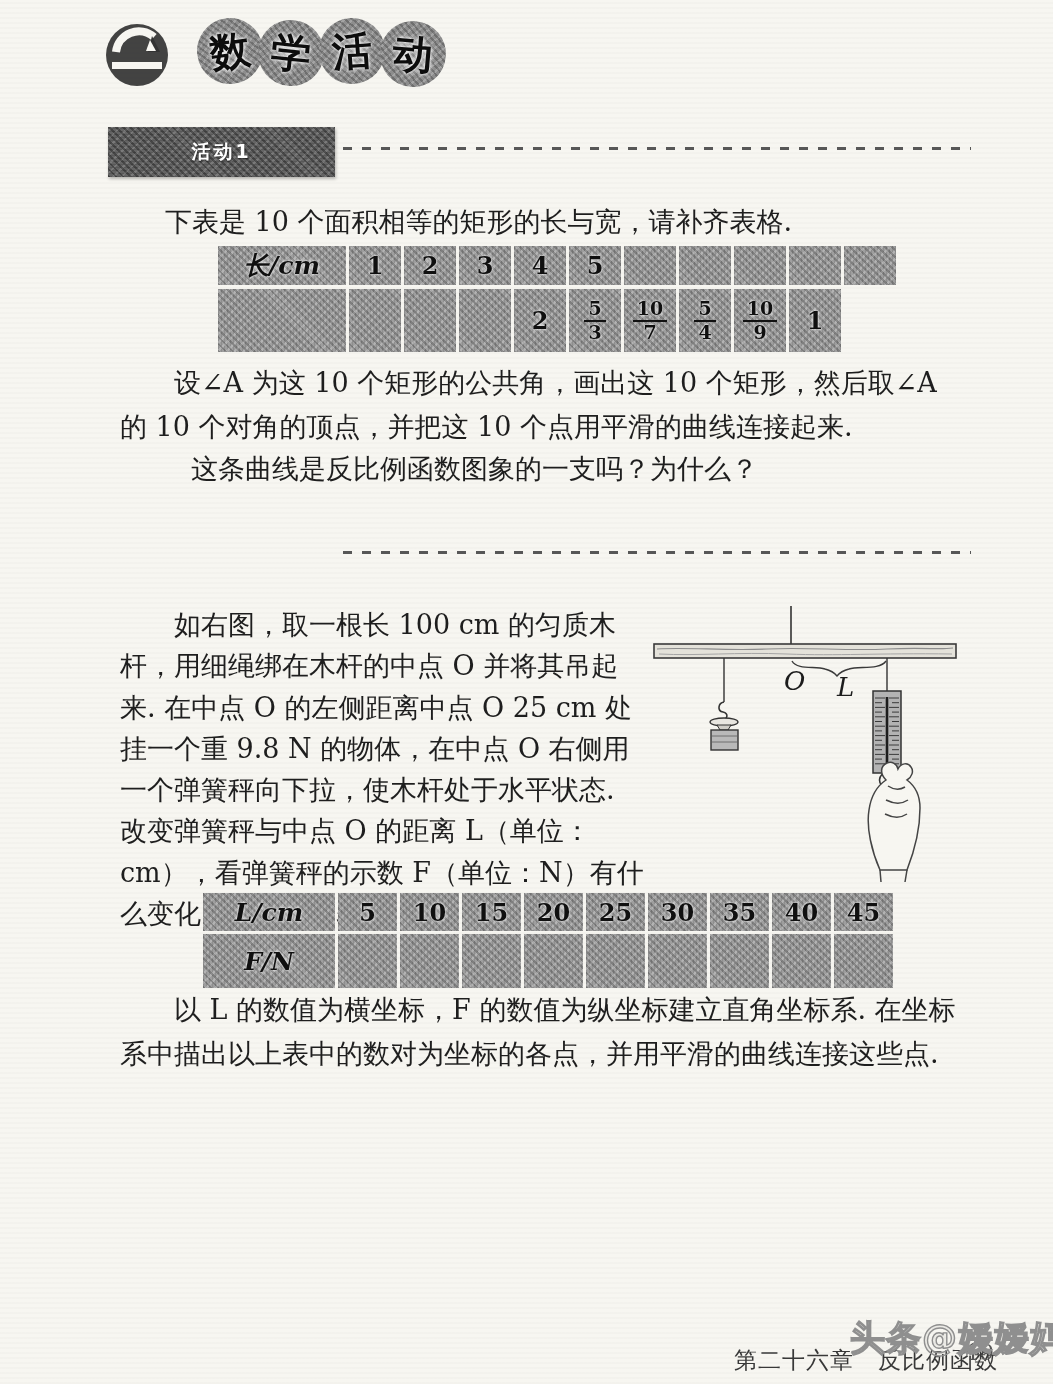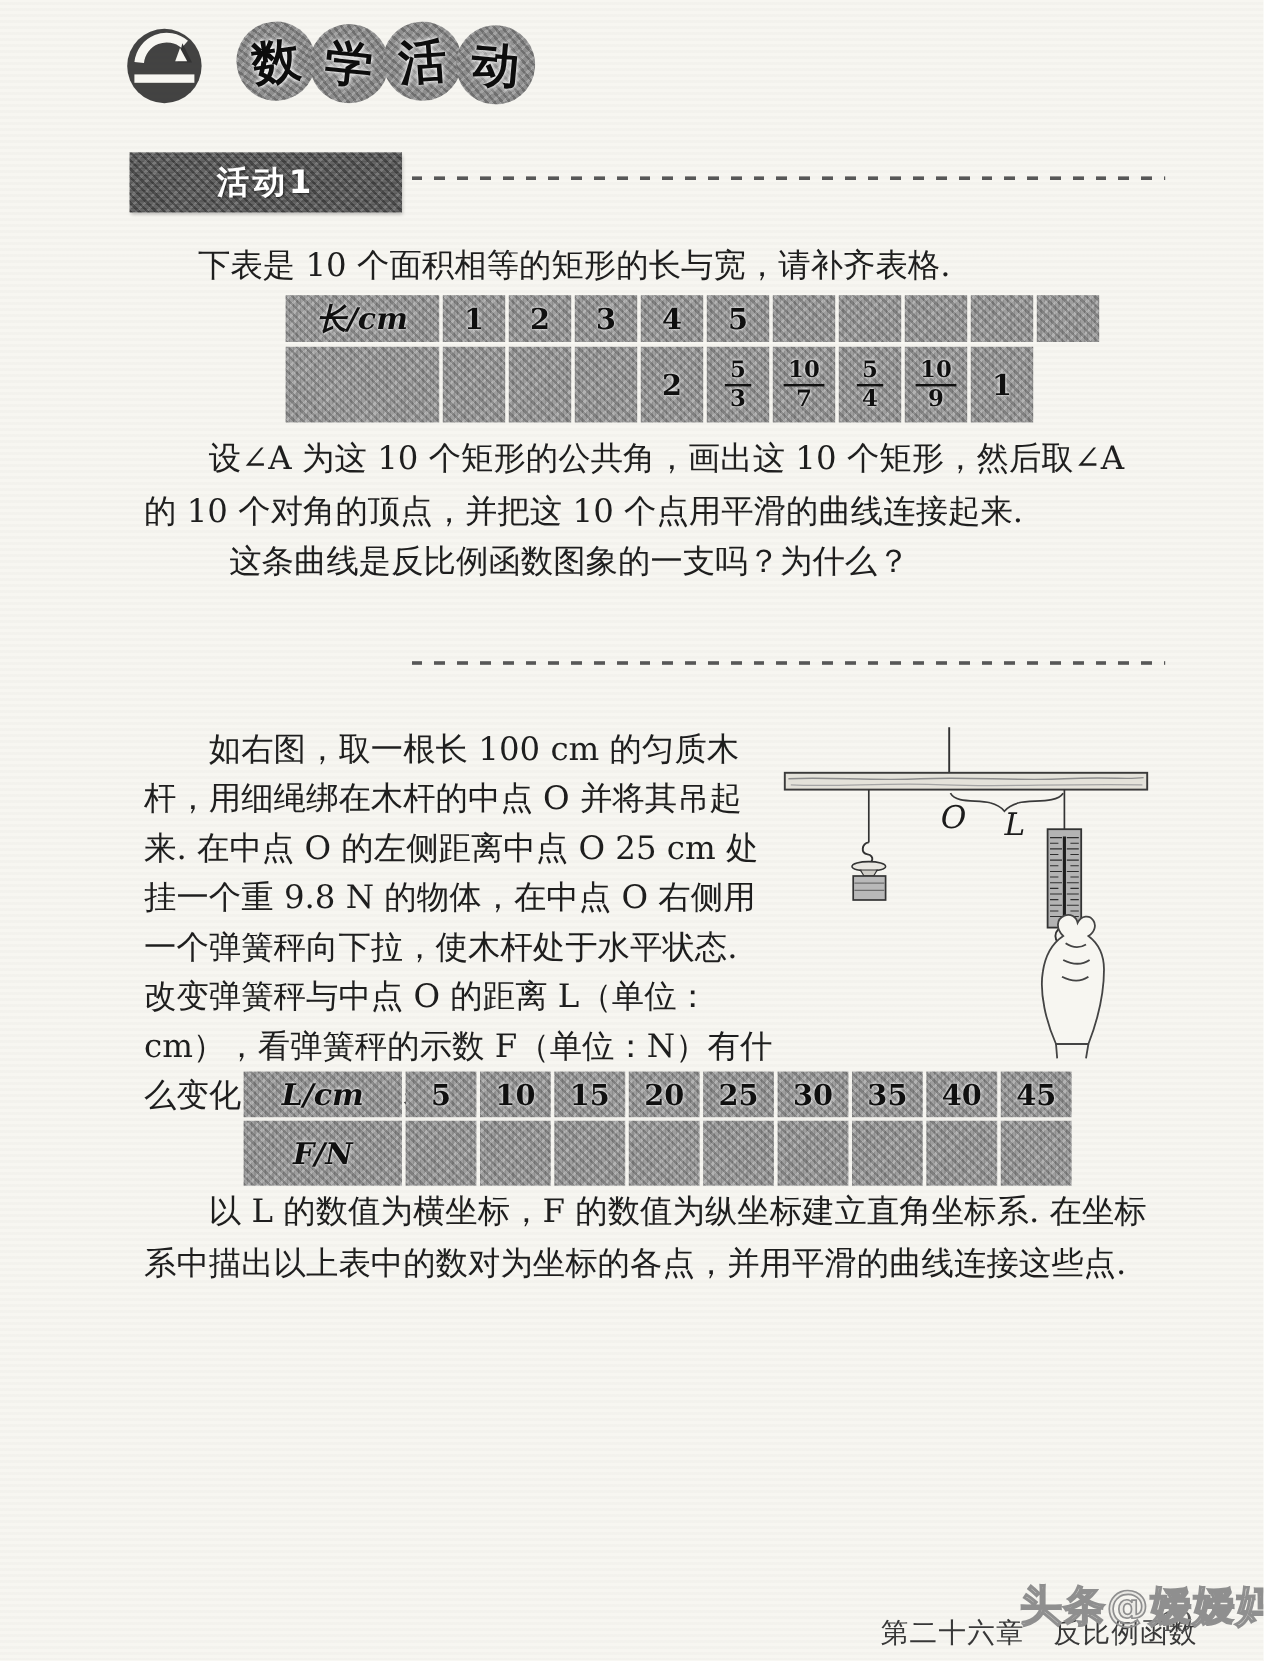--- a/index.html
+++ b/index.html
@@ -38,35 +38,35 @@
     text-shadow:0 0 3px #fff,0 0 5px #fff;
   }
   .tcircle:nth-child(1){transform:rotate(-8deg);}
   .tcircle:nth-child(2){transform:rotate(6deg);margin-top:2px;}
   .tcircle:nth-child(3){transform:rotate(-4deg);}
   .tcircle:nth-child(4){transform:rotate(5deg);margin-top:3px;}
   
   .act-box{
     position:absolute;left:108px;width:227px;height:50px;
     display:flex;align-items:center;justify-content:center;
-    color:#fff;font-weight:bold;font-size:27px;letter-spacing:3px;
+    color:#fff;font-weight:bold;font-size:19px;letter-spacing:3px;
     font-family:"DejaVu Sans","Liberation Sans",sans-serif;
     text-shadow:1px 1px 2px rgba(0,0,0,.55);
     box-shadow:1px 2px 3px rgba(0,0,0,.25);
   }
   .dash{
     position:absolute;height:3px;width:628px;left:343px;
     background:repeating-linear-gradient(90deg,#575757 0 9px,transparent 9px 19px);
   }
   
   .para{position:absolute;font-size:27px;line-height:44px;color:#1e1e1e;}
   .indent{text-indent:2em;}
   
   .gtable{position:absolute;display:grid;}
-  .t1{left:218px;top:246px;grid-template-columns:128px repeat(10,52px);grid-template-rows:39px 63px;gap:4px 3px;margin-left:20px;}
+  .t1{left:218px;top:246px;grid-template-columns:128px repeat(10,52px);grid-template-rows:39px 63px;gap:4px 3px;}
   .t2{left:203px;top:893px;grid-template-columns:132px repeat(9,59px);grid-template-rows:38px 54px;gap:3px 3px;}
   .cell{
     display:flex;align-items:center;justify-content:center;
     color:#101010;font-size:24px;font-weight:600;
     text-shadow:0 0 2px rgba(255,255,255,.95),0 0 4px rgba(255,255,255,.7);
   }
   .hcell{font-style:italic;font-size:25px;}
   .frac{display:inline-block;text-align:center;font-size:19px;line-height:1.05;}
   .frac .num{display:block;border-bottom:2px solid #111;padding:0 4px 1px;}
   .frac .den{display:block;padding-top:1px;}

